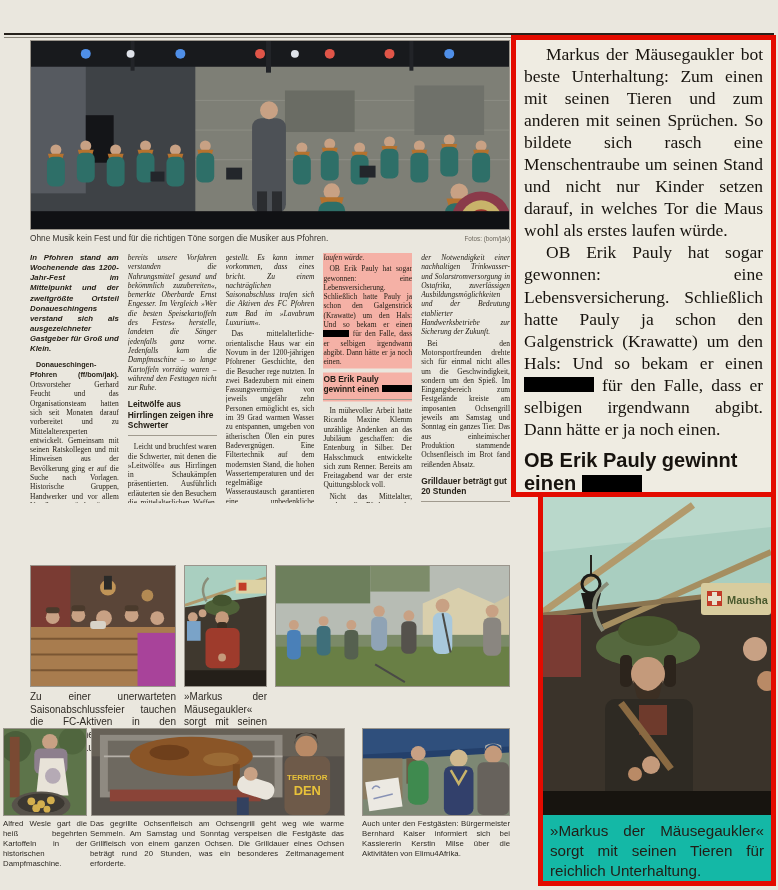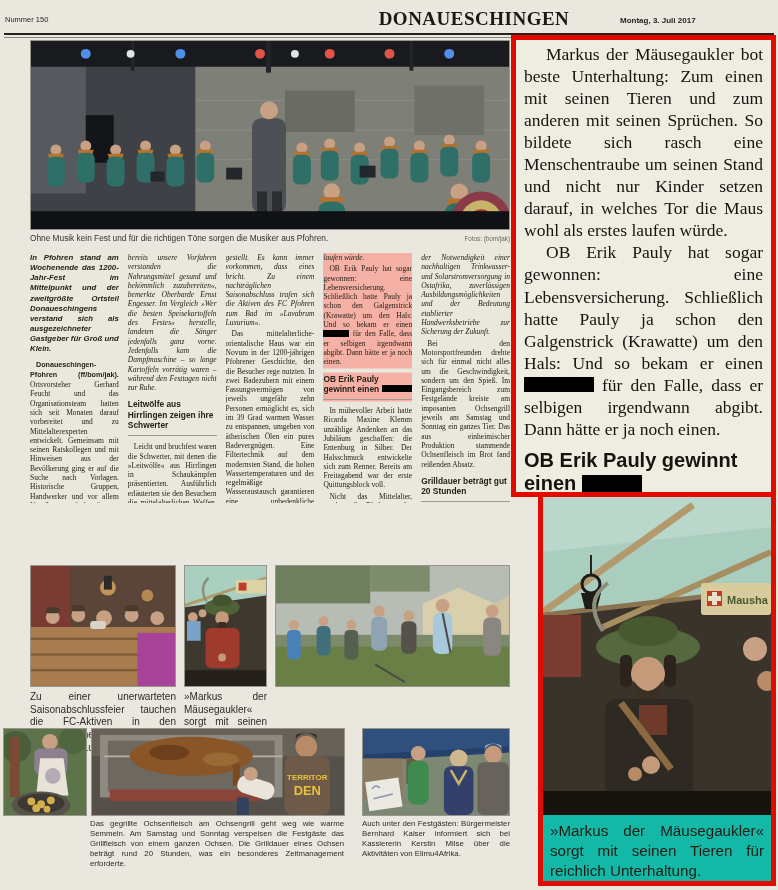--- a/index.html
+++ b/index.html
@@ -83,25 +83,20 @@
           <path d="M-8,-8 h16 l-2,7 h-12 z" fill="#b5722e"></path>
           <rect x="-9" y="-5" width="18" height="30" rx="6" fill="currentColor"></rect>
         </g>
       <g id="p">
           <circle cx="0" cy="-14" r="5" fill="#c8a184"></circle>
           <rect x="-7" y="-9" width="14" height="30" rx="5" fill="currentColor"></rect>
         </g>
     </defs>
   </svg>
 
-  <div id="hdr">
-    <div class="issue">Nummer 150</div>
-    <div class="nptitle">DONAUESCHINGEN</div>
-    <div class="npdate">Montag, 3. Juli 2017</div>
-  </div>
   <div class="rule1"></div>
   <div class="rule2"></div>
 
   <div id="article">
     <div id="main-photo" class="ph">
       <svg viewBox="0 0 480 190" width="478" height="188" preserveAspectRatio="none">
         <rect width="480" height="190" fill="#75766e"></rect>
         <rect x="160" y="26" width="320" height="150" fill="#7e7f76"></rect>
         <g stroke="#8d8e85" stroke-width="1">
             <line x1="160" y1="60" x2="480" y2="60"></line>
@@ -321,20 +316,21 @@
       <circle cx="132" cy="26" r="9" fill="#c49a7b"></circle>
       <path d="M123,24 a9,9 0 0 1 18,0 l-1,-7 a12,8 0 0 0 -16,0 z" fill="#b5b0a8"></path>
       <rect x="116" y="34" width="32" height="54" rx="6" fill="#67625c"></rect>
       <g transform="rotate(-8 20 66)">
           <rect x="4" y="52" width="34" height="30" fill="#ece9e2"></rect>
           <path d="M10,60 q4,-5 8,0" stroke="#8892b5" fill="none" stroke-width="1.5"></path>
           <line x1="10" y1="70" x2="30" y2="68" stroke="#8892b5" stroke-width="1.5"></line>
         </g>
     </svg>
   </div>
+  <div id="bc1" class="botcap">Alfred Wesle gart die heiß begehrten Kartoffeln in der historischen Dampfmaschine.</div>
   <div id="bc2" class="botcap">Das gegrillte Ochsenfleisch am Ochsengrill geht weg wie warme Semmeln. Am Samstag und Sonntag verspeisen die Festgäste das Grillfleisch von einem ganzen Ochsen. Die Grilldauer eines Ochsen beträgt rund 20 Stunden, was ein besonderes Zeitmanagement erforderte.</div>
   <div id="bc3" class="botcap">Auch unter den Festgästen: Bürgermeister Bernhard Kaiser informiert sich bei Kassiererin Kerstin Milse über die Aktivitäten von Elimu4Afrika.</div>
 
   <div id="excerpt">
     <div id="excerpt-body">
         <p class="xpara"><span>Markus der Mäusegaukler bot beste Unterhaltung: Zum einen mit seinen Tieren und zum anderen mit seinen Sprüchen. So bildete sich rasch eine Menschentraube um seinen Stand und nicht nur Kinder setzen darauf, in welches Tor die Maus wohl als erstes laufen würde.</span></p>
         <p class="xpara"><span>OB Erik Pauly hat sogar gewonnen: eine Lebensversicherung. Schließlich hatte Pauly ja schon den Galgenstrick (Krawatte) um den Hals: Und so bekam er einen </span><span class="redact" style="width: 70px;"></span><span> für den Falle, dass er selbigen irgendwann abgibt. Dann hätte er ja noch einen.</span></p>
         <p class="xhead"><span>OB Erik Pauly gewinnt einen </span><span class="redact" style="width: 60px;"></span></p>
       </div>
   </div>

